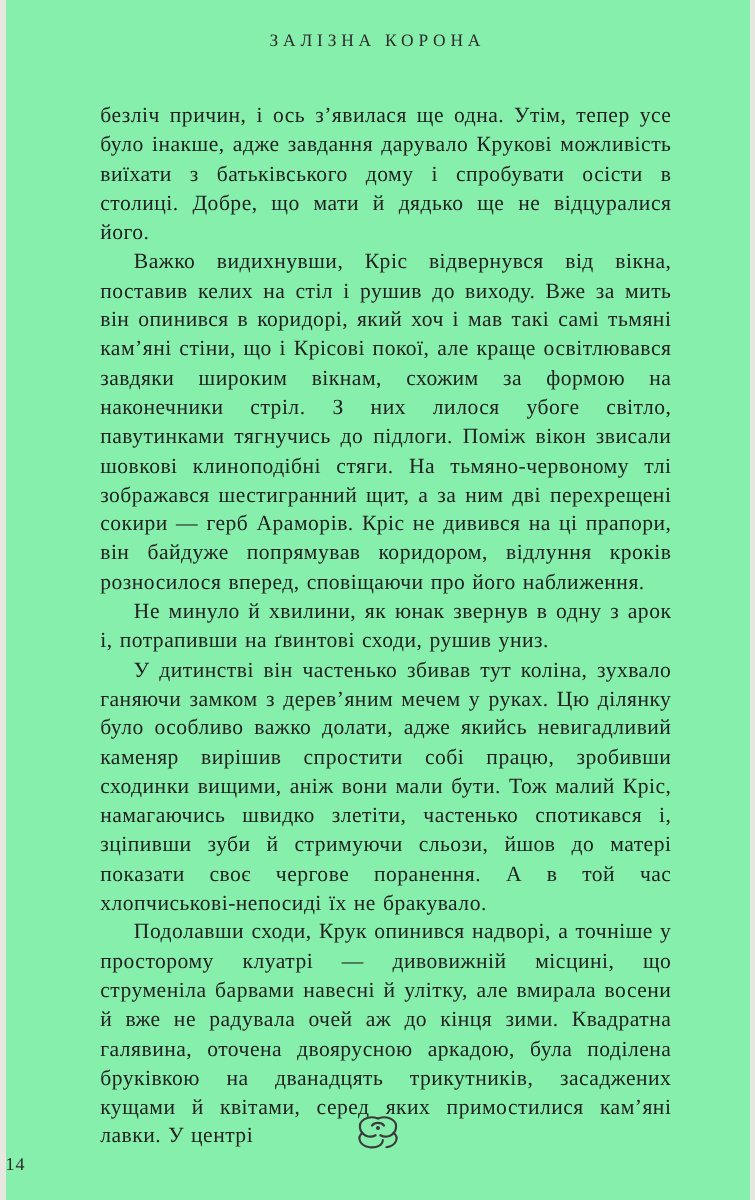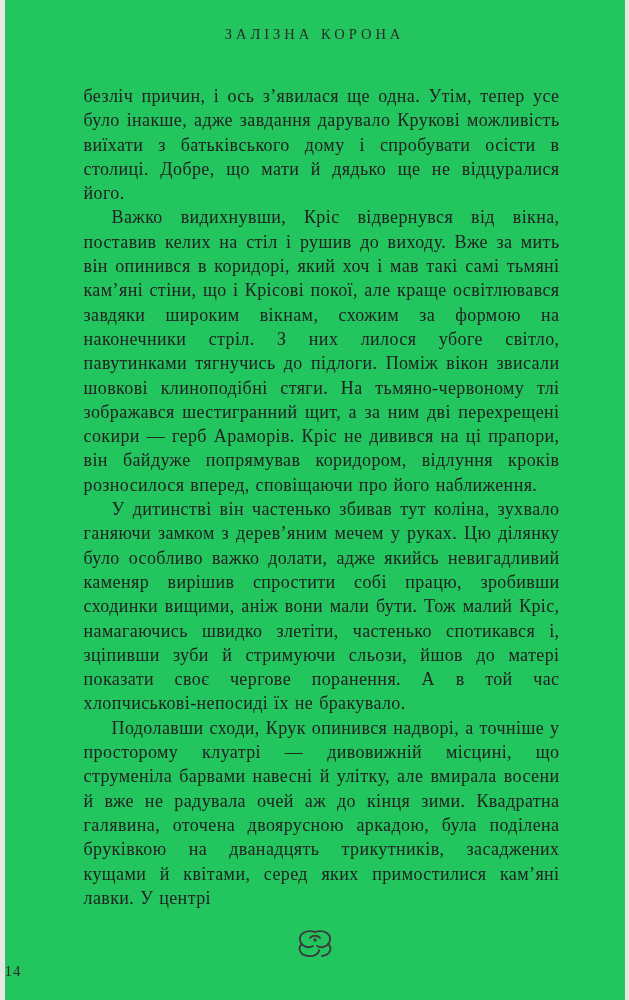--- a/index.html
+++ b/index.html
@@ -5,21 +5,21 @@
   html, body {
     margin: 0;
     padding: 0;
     background: #e9e7e2;
   }
   .page {
     position: relative;
     width: 620px;
     height: 1000px;
     margin: 0 auto;
-    background: #22c55e;
+    background: #86efac;
     color: #1f1f1f;
     font-family: "Liberation Serif", "DejaVu Serif", serif;
     overflow: hidden;
     box-sizing: border-box;
   }
   .running-head {
     position: absolute;
     top: 26px;
     left: 0;
     right: 0;
@@ -72,20 +72,21 @@
 </head>
 <body>
 
 <div class="page">
 
   <div class="running-head">ЗАЛІЗНА КОРОНА</div>
 
   <main class="text-block">
     <p class="para no-indent">безліч причин, і ось з’явилася ще одна. Утім, тепер усе було інакше, адже завдання дарувало Крукові можливість виїхати з батьківського дому і спробувати осісти в столиці. Добре, що мати й дядько ще не відцуралися його.</p>
     <p class="para">Важко видихнувши, Кріс відвернувся від вікна, поставив келих на стіл і рушив до виходу. Вже за мить він опинився в коридорі, який хоч і мав такі самі тьмяні кам’яні стіни, що і Крісові покої, але краще освітлювався завдяки широким вікнам, схожим за формою на наконечники стріл. З них лилося убоге світло, павутинками тягнучись до підлоги. Поміж вікон звисали шовкові клиноподібні стяги. На тьмяно-червоному тлі зображався шестигранний щит, а за ним дві перехрещені сокири — герб Араморів. Кріс не дивився на ці прапори, він байдуже попрямував коридором, відлуння кроків розносилося вперед, сповіщаючи про його наближення.</p>
+    <p class="para">Не минуло й хвилини, як юнак звернув в одну з арок і, потрапивши на ґвинтові сходи, рушив униз.</p>
     <p class="para">У дитинстві він частенько збивав тут коліна, зухвало ганяючи замком з дерев’яним мечем у руках. Цю ділянку було особливо важко долати, адже якийсь невигадливий каменяр вирішив спростити собі працю, зробивши сходинки вищими, аніж вони мали бути. Тож малий Кріс, намагаючись швидко злетіти, частенько спотикався і, зціпивши зуби й стримуючи сльози, йшов до матері показати своє чергове поранення. А в той час хлопчиськові-непосиді їх не бракувало.</p>
     <p class="para">Подолавши сходи, Крук опинився надворі, а точніше у просторому клуатрі — дивовижній місцині, що струменіла барвами навесні й улітку, але вмирала восени й вже не радувала очей аж до кінця зими. Квадратна галявина, оточена двоярусною аркадою, була поділена бруківкою на дванадцять трикутників, засаджених кущами й квітами, серед яких примостилися кам’яні лавки. У центрі</p>
   </main>
 
   <div class="ornament">
     <svg width="46" height="32" viewBox="0 0 46 32" aria-hidden="true">
       <g fill="none" stroke="#3b3b3b" stroke-width="1.8" stroke-linecap="round">
         <path d="M23 4 C14 1 7 6 8 12 C9 18 16 21 21 18"></path>
         <path d="M23 4 C32 1 39 6 38 12 C37 18 30 21 25 18"></path>
         <path d="M10 16 C5 20 8 27 16 28 C22 29 27 26 27 22"></path>

